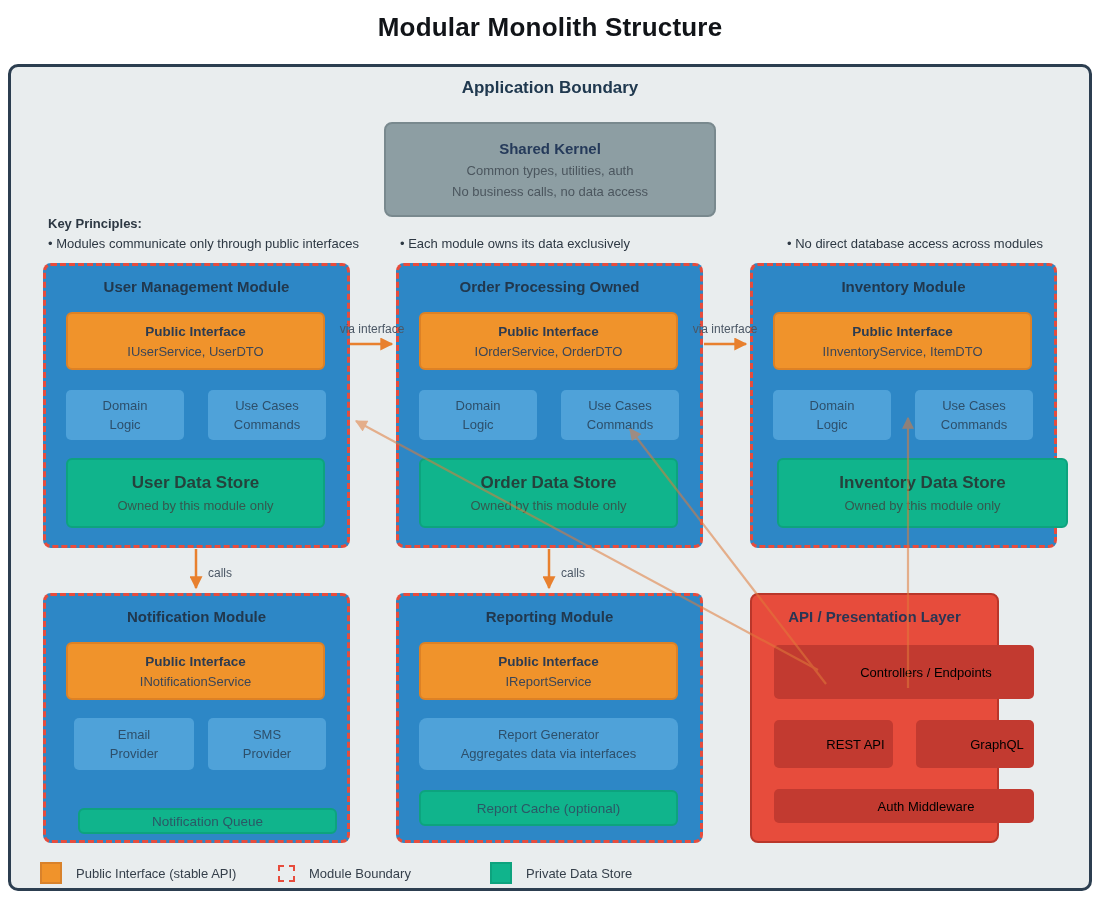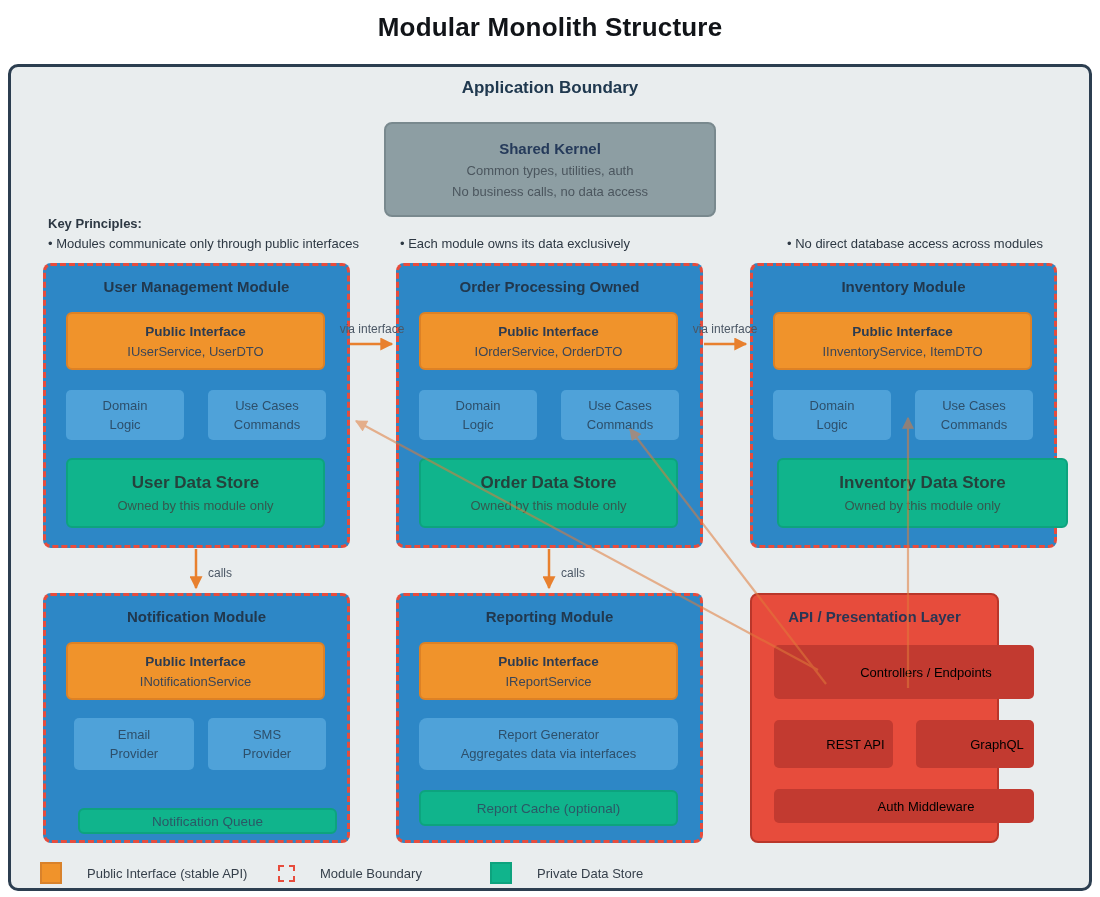--- a/index.html
+++ b/index.html
@@ -60,21 +60,21 @@
   }
   .api-box{
     position:absolute;box-sizing:border-box;background:#c23a30;border-radius:5px;
     display:flex;align-items:center;justify-content:center;text-align:center;
     font-size:13px;color:#000000;padding-left:44px;
   }
 
   .arrow-label{position:absolute;font-size:12px;color:#4b5765;white-space:nowrap;}
   .lbl-center{text-align:center;}
 
-  .legend-item{position:absolute;top:861px;height:24px;display:flex;align-items:center;gap:25px;}
+  .legend-item{position:absolute;top:861px;height:24px;display:flex;align-items:center;gap:14px;}
   .legend-label{font-size:13px;color:#353f4a;white-space:nowrap;}
   .sw{box-sizing:border-box;display:inline-block;}
   .sw-orange{width:22px;height:22px;background:#f0932b;border:2px solid #d9822b;}
   .sw-dash{width:17px;height:17px;background:transparent;border:2.5px dashed #e74c3c;}
   .sw-green{width:22px;height:22px;background:#10b48c;border:2px solid #0da37e;}
 
   svg.overlay{position:absolute;left:0;top:0;pointer-events:none;}
 </style>
 </head>
 <body>

